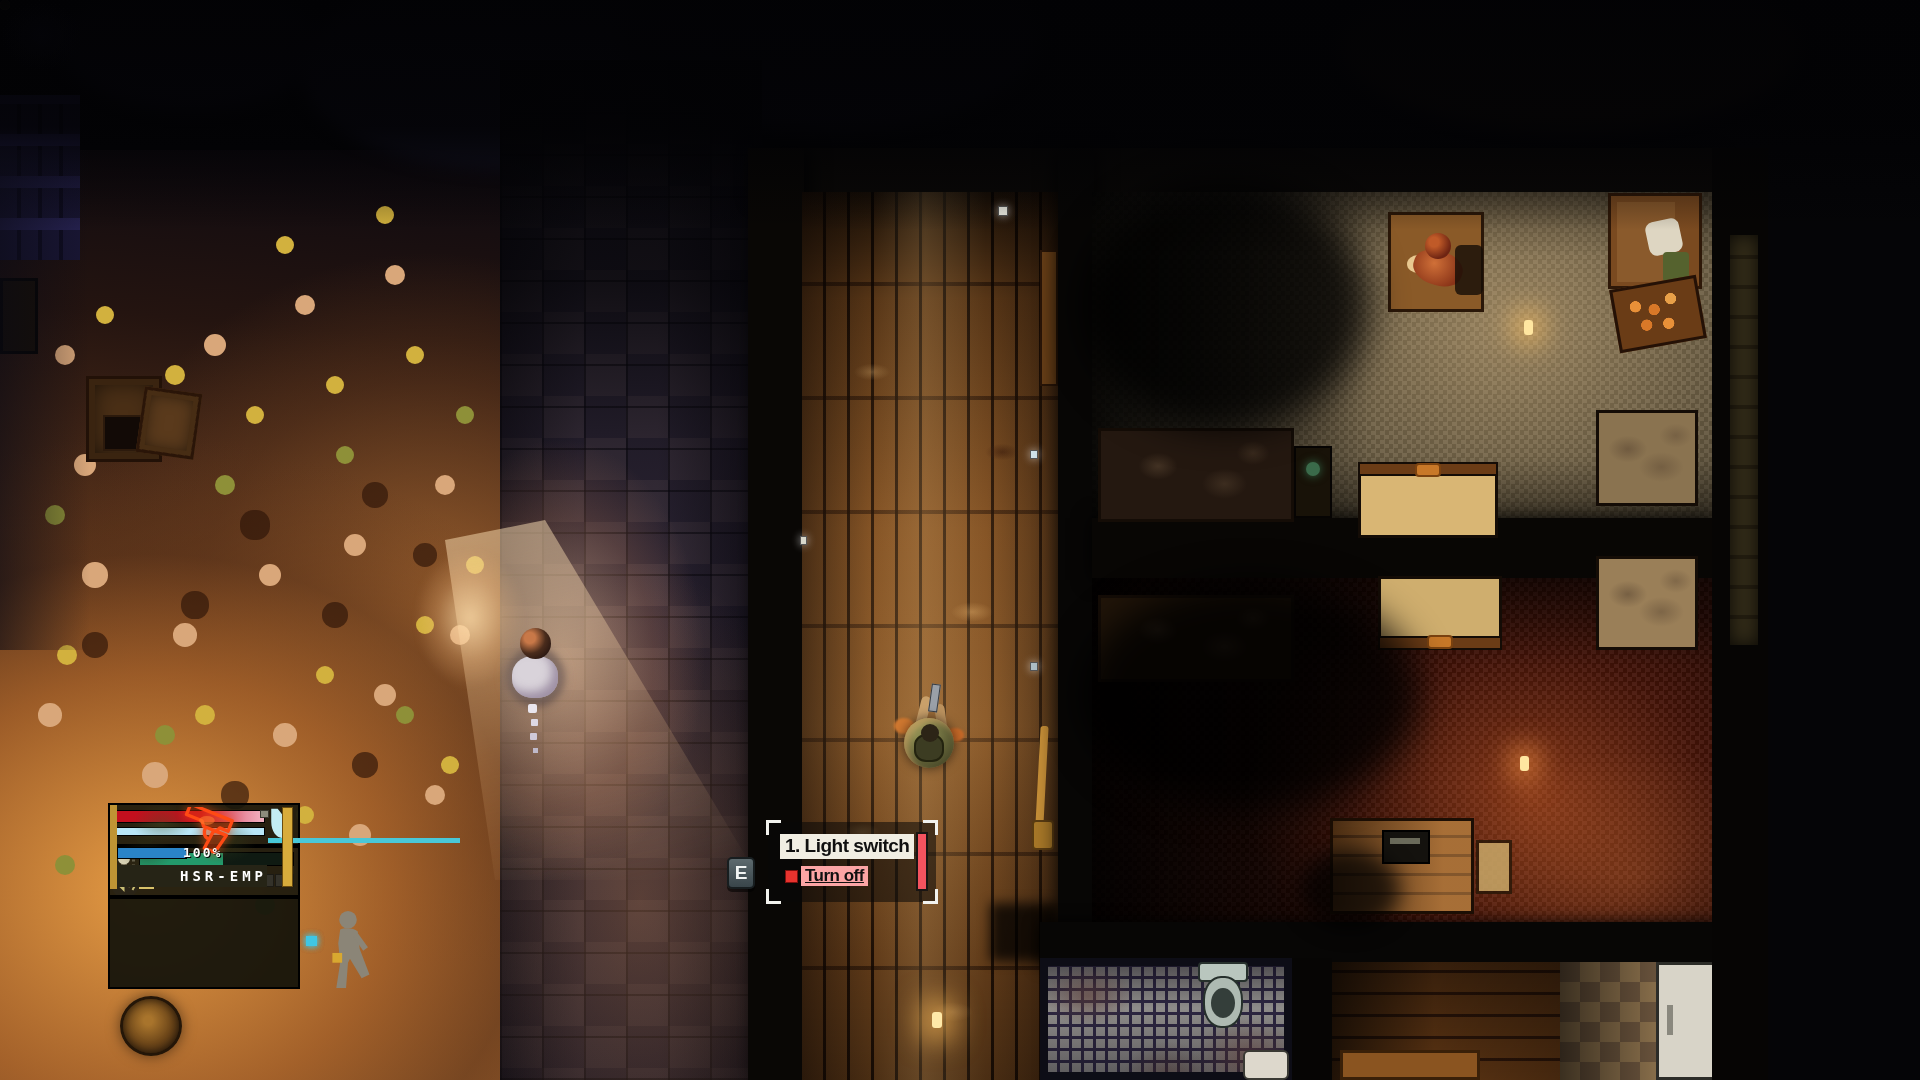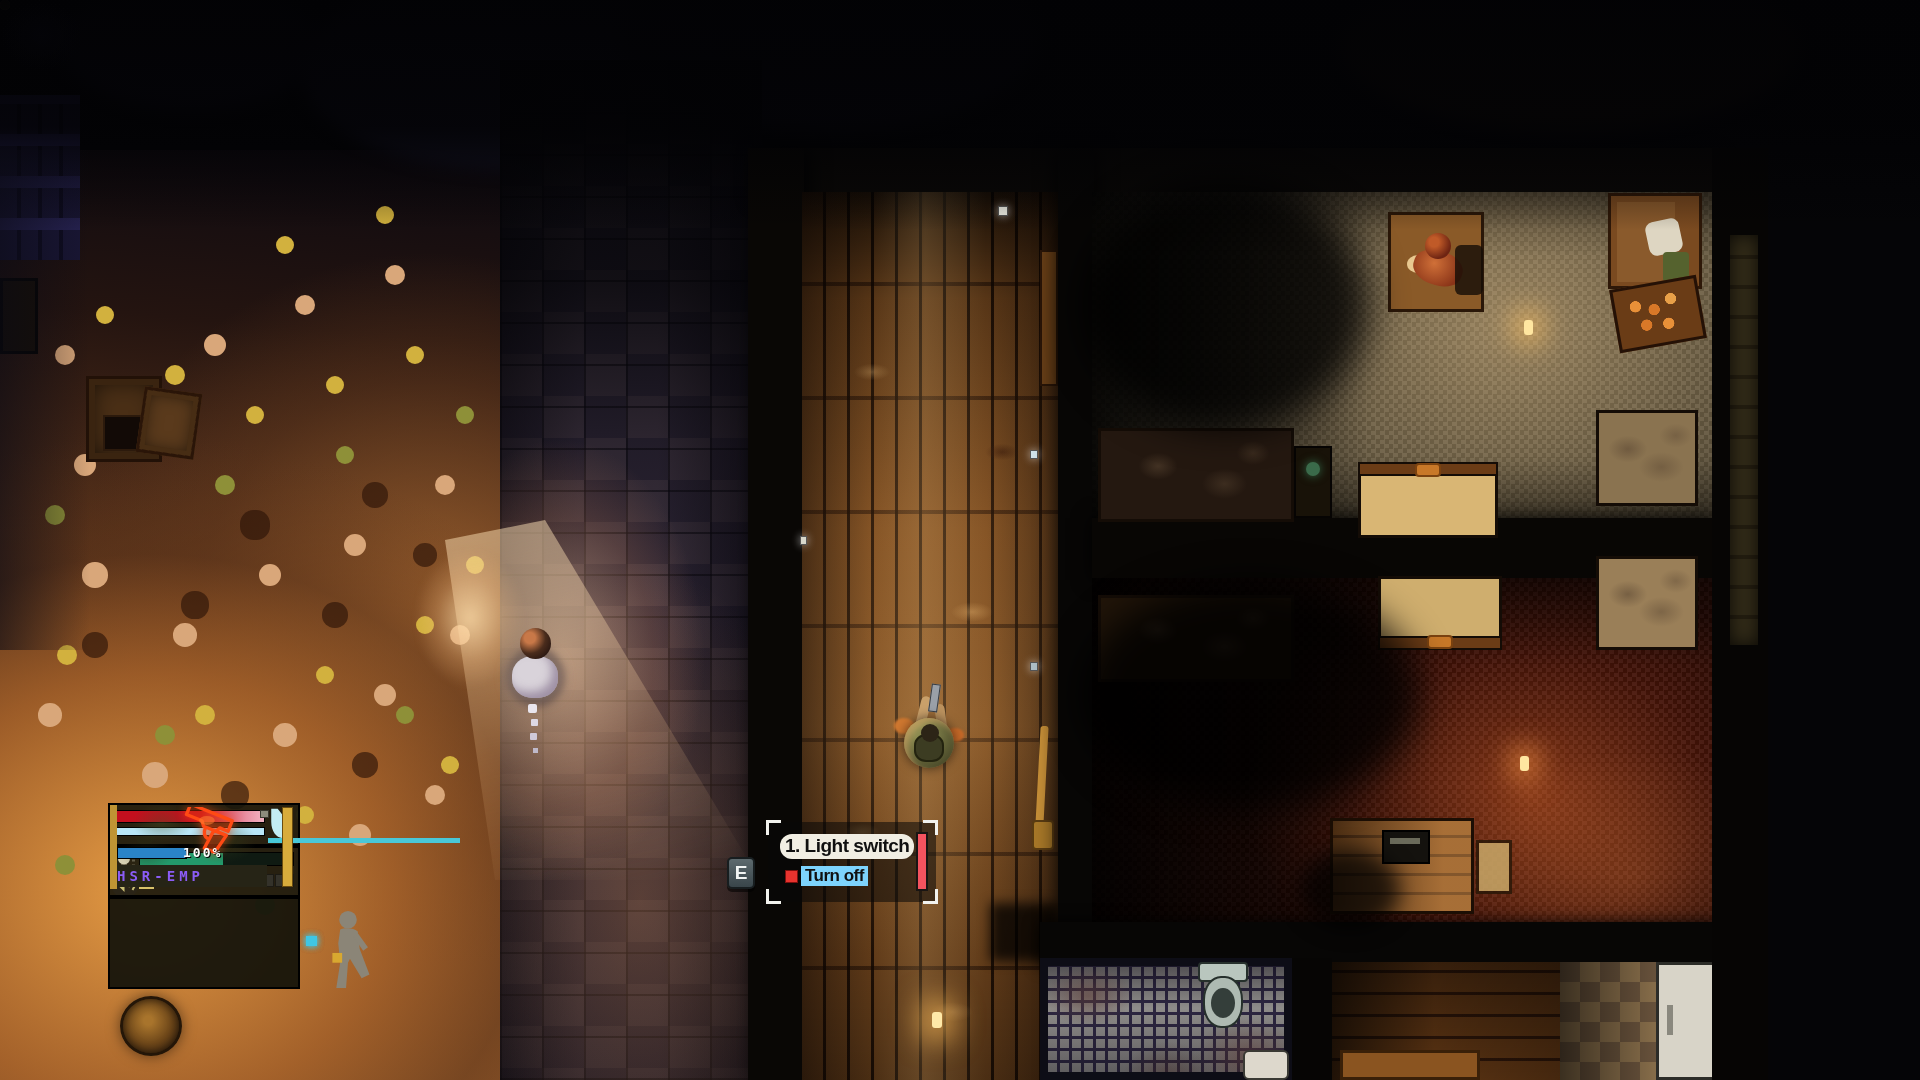--- a/index.html
+++ b/index.html
@@ -226,26 +226,26 @@
   #vignette-corner{left:0;top:0;width:420px;height:360px;background:radial-gradient(closest-side at 10% 10%, rgba(4,4,8,.9), rgba(0,0,0,0));}
 
   
   #tooltip{left:768px;top:822px;width:168px;height:80px;background:rgba(8,8,8,.55);}
   .corner{width:15px;height:15px;border:0 solid #f2f2ee;}
   #c-tl{left:-2px;top:-2px;border-top-width:3px;border-left-width:3px;}
   #c-tr{right:-2px;top:-2px;border-top-width:3px;border-right-width:3px;}
   #c-bl{left:-2px;bottom:-2px;border-bottom-width:3px;border-left-width:3px;}
   #c-br{right:-2px;bottom:-2px;border-bottom-width:3px;border-right-width:3px;}
   #tt-title{left:12px;top:12px;background:#f1eee3;color:#101010;padding:1px 5px 2px;
-    font-weight:bold;font-size:19px;line-height:22px;letter-spacing:-.5px;white-space:nowrap;border-radius:12px;}
+    font-weight:bold;font-size:19px;line-height:22px;letter-spacing:-.5px;white-space:nowrap;}
   #tt-action-row{left:17px;top:44px;height:20px;white-space:nowrap;}
   #tt-bullet{position:relative;display:inline-block;width:13px;height:13px;background:#e8332e;
     border:1px solid #7e100e;vertical-align:middle;margin-right:3px;}
-  #tt-action{position:relative;display:inline-block;background:#7dd3fc;color:#101010;padding:0 4px 1px;
-    font-weight:bold;font-size:17px;line-height:19px;letter-spacing:-.5px;vertical-align:middle;}
+  #tt-action{position:relative;display:inline-block;background:#fca5a5;color:#101010;padding:0 4px 1px;
+    font-weight:bold;font-size:17px;line-height:19px;letter-spacing:-.5px;vertical-align:middle;text-decoration:underline;}
   #tt-bar{right:8px;top:10px;width:12px;height:59px;background:#f4535f;border:2px solid #191513;}
   #key-badge{left:727px;top:857px;width:28px;height:32px;border-radius:5px;
     background:linear-gradient(180deg,#5d6a6e,#39454a);border:2px solid #171d1f;
     box-shadow:0 3px 0 rgba(0,0,0,.55);color:#f2f5f4;font-weight:bold;font-size:19px;
     text-align:center;line-height:28px;}
 
   
   #hud{left:108px;top:803px;width:192px;height:186px;font-family:"DejaVu Sans Mono",monospace;}
   .hud-box{background:rgba(22,22,12,.9);border:2px solid #000;}
   #hud-health-box{left:0;top:0;width:192px;height:43px;}
@@ -268,21 +268,21 @@
   #camo{left:9px;top:2px;width:150px;height:60px;background:
       radial-gradient(40px 26px at 30% 30%, rgba(70,80,36,.4), rgba(0,0,0,0) 75%),
       radial-gradient(46px 30px at 70% 60%, rgba(50,60,28,.45), rgba(0,0,0,0) 75%),
       radial-gradient(36px 22px at 20% 80%, rgba(40,46,22,.4), rgba(0,0,0,0) 75%);}
   #pistol{left:66px;top:4px;width:86px;height:56px;filter:drop-shadow(0 0 4px rgba(255,80,20,.8));}
   #ammo-track{left:9px;top:44px;width:70px;height:12px;background:#0a1624;border:1px solid #000;}
   #ammo-fill{left:0;top:0;height:100%;background:#2a84c8;}
   #ammo-text{left:75px;top:42px;width:58px;height:16px;color:#fff;font-size:13px;font-weight:bold;
     letter-spacing:2px;text-shadow:1px 1px 0 #000;}
   #weapon-name-strip{left:9px;top:62px;width:150px;height:22px;background:#262416;
-    color:#8b5cf6;font-size:14px;font-weight:bold;letter-spacing:4px;text-align:left;line-height:22px;}
+    color:#ffffff;font-size:14px;font-weight:bold;letter-spacing:4px;text-align:right;line-height:22px;}
   #bullet-col{left:152px;top:4px;width:30px;height:60px;}
   .brow{position:relative;display:block;margin:3px 0;height:8px;}
   .brow .b1,.brow .b2{position:relative;display:inline-block;width:9px;height:8px;margin-right:2px;
     background:#8c8c7c;border:1px solid #3a3a30;vertical-align:top;}
   #bullet-col .gold .b1{background:#c0a85c;} #bullet-col .gold .b2{background:#d4bc74;}
   #gold-bar{left:174px;top:4px;width:11px;height:80px;background:#d8ac3c;border:1px solid #6a4c10;}
   #dots-col{left:306px;top:936px;width:11px;height:70px;}
   .dot{position:relative;display:block;width:11px;height:10px;margin-bottom:3px;}
   .dot.k{background:#0c0c0c;} .dot.c{background:#3fc6e4;box-shadow:0 0 6px rgba(63,198,228,.6);}
   #stance{left:320px;top:910px;width:56px;height:82px;}

